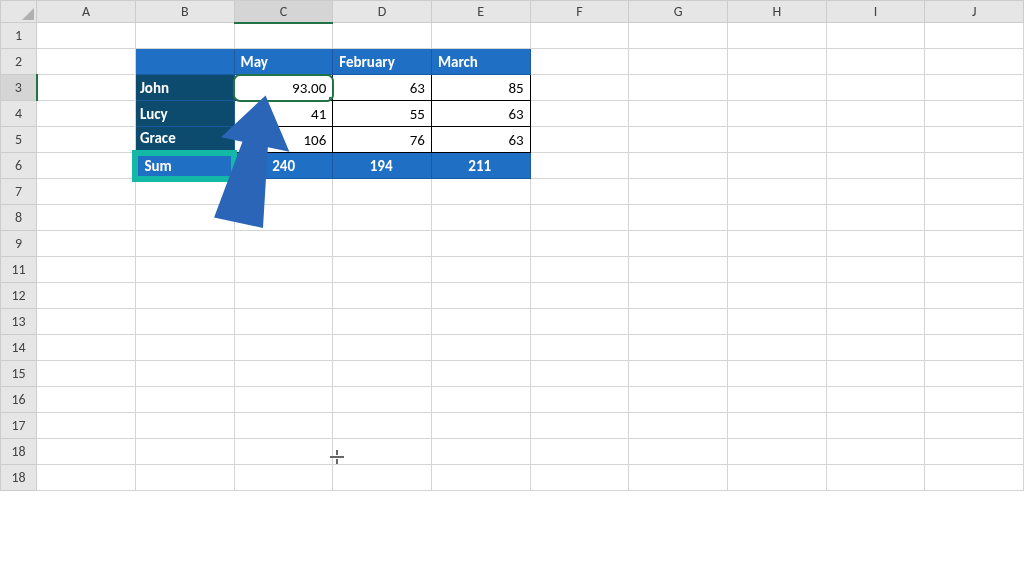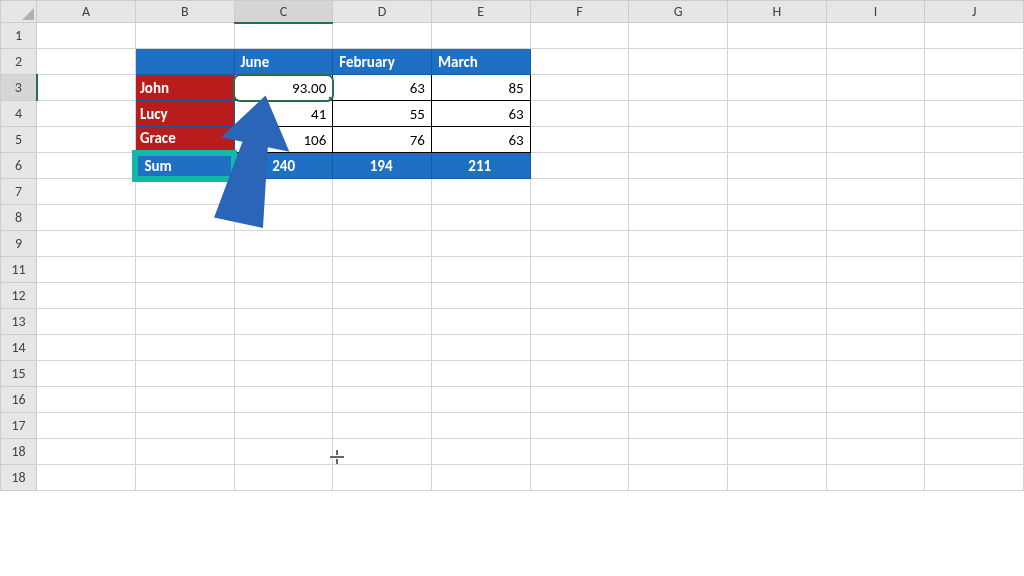--- a/index.html
+++ b/index.html
@@ -79,21 +79,21 @@
   
   td.hdr {
     background: #1f6fc4;
     color: #fff;
     font-weight: bold;
     border: 1px solid #1a5aa0;
     padding-left: 6px;
     text-align: left;
   }
   td.rowlbl {
-    background: #b91c1c;
+    background: #0c4a6e;
     color: #fff;
     font-weight: bold;
     border: 1px solid #1a5aa0;
     text-align: left;
   }
   td.val {
     background: #fff;
     border: 1px solid #000;
     text-align: right;
     padding-right: 6px;
@@ -201,21 +201,21 @@
           <td class="cell"></td>
           <td class="cell"></td>
           <td class="cell"></td>
           <td class="cell"></td>
         </tr>
 
     <tr>
           <td class="rowhdr">2</td>
       <td class="cell"></td>
       <td class="cell hdr"></td>
-      <td class="cell hdr">June</td>
+      <td class="cell hdr">May</td>
       <td class="cell hdr">February</td>
       <td class="cell hdr">March</td>
       <td class="cell"></td>
           <td class="cell"></td>
           <td class="cell"></td>
           <td class="cell"></td>
           <td class="cell"></td>
         </tr>
 
     <tr>

